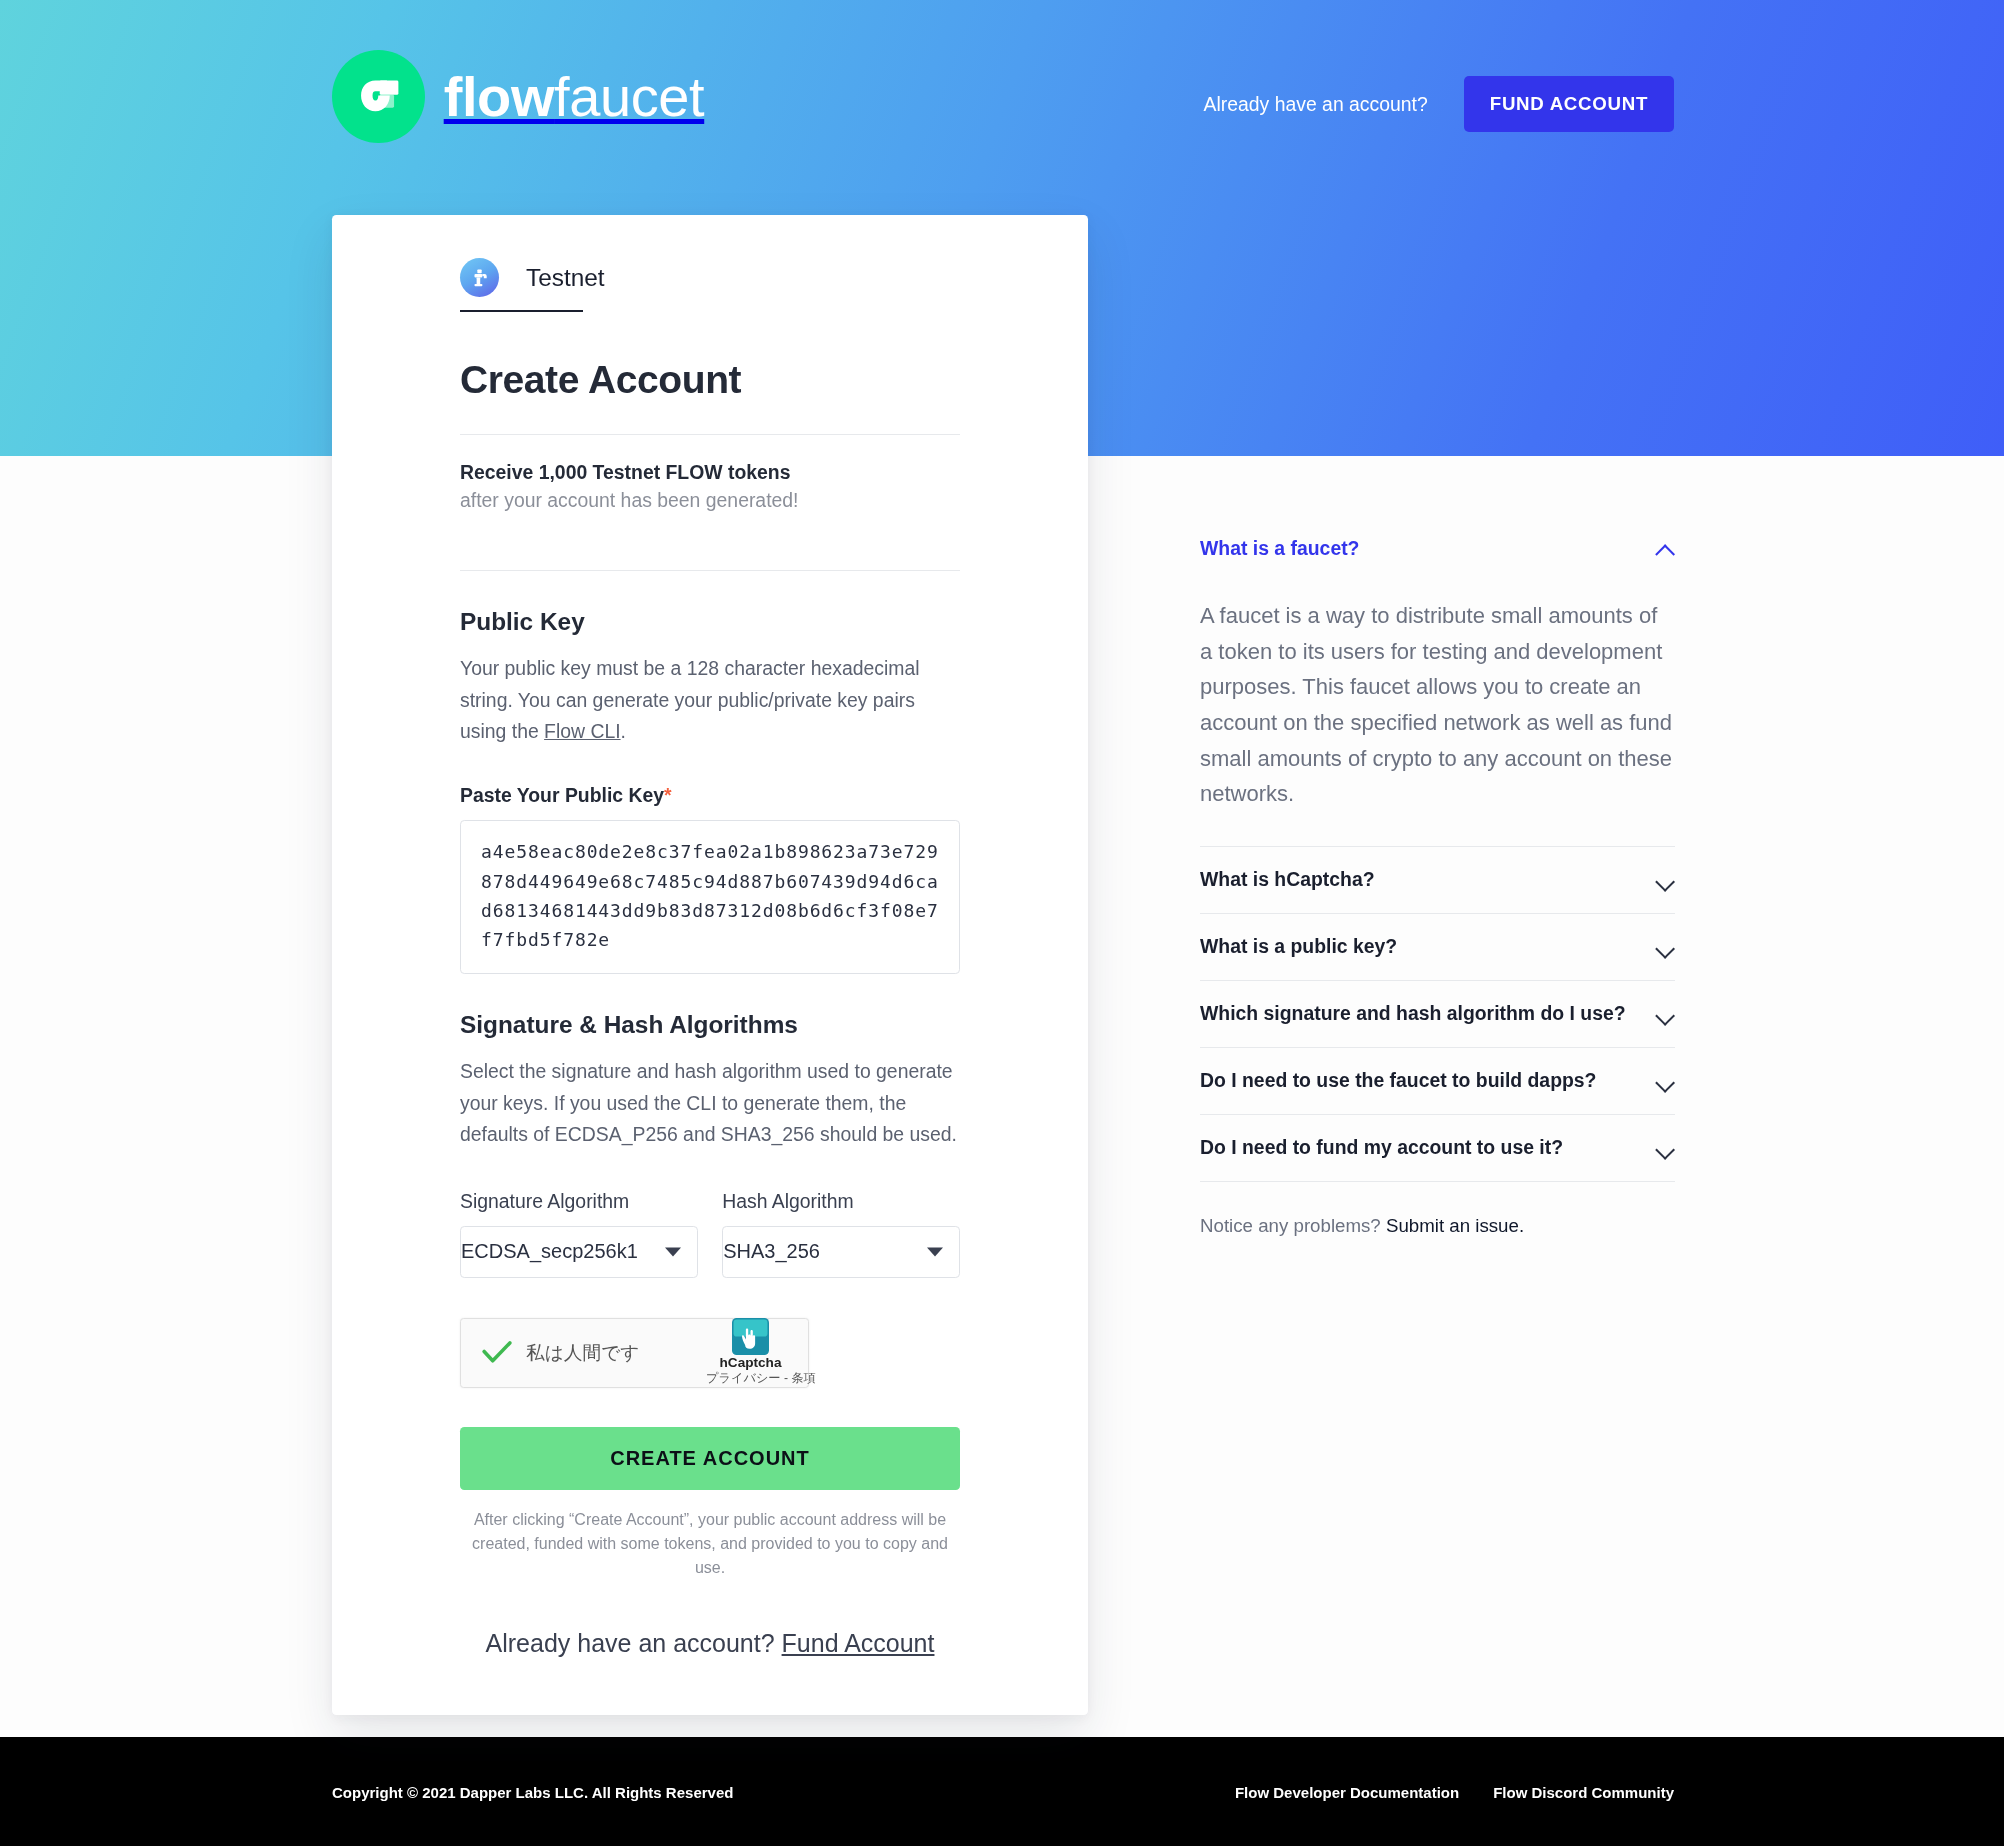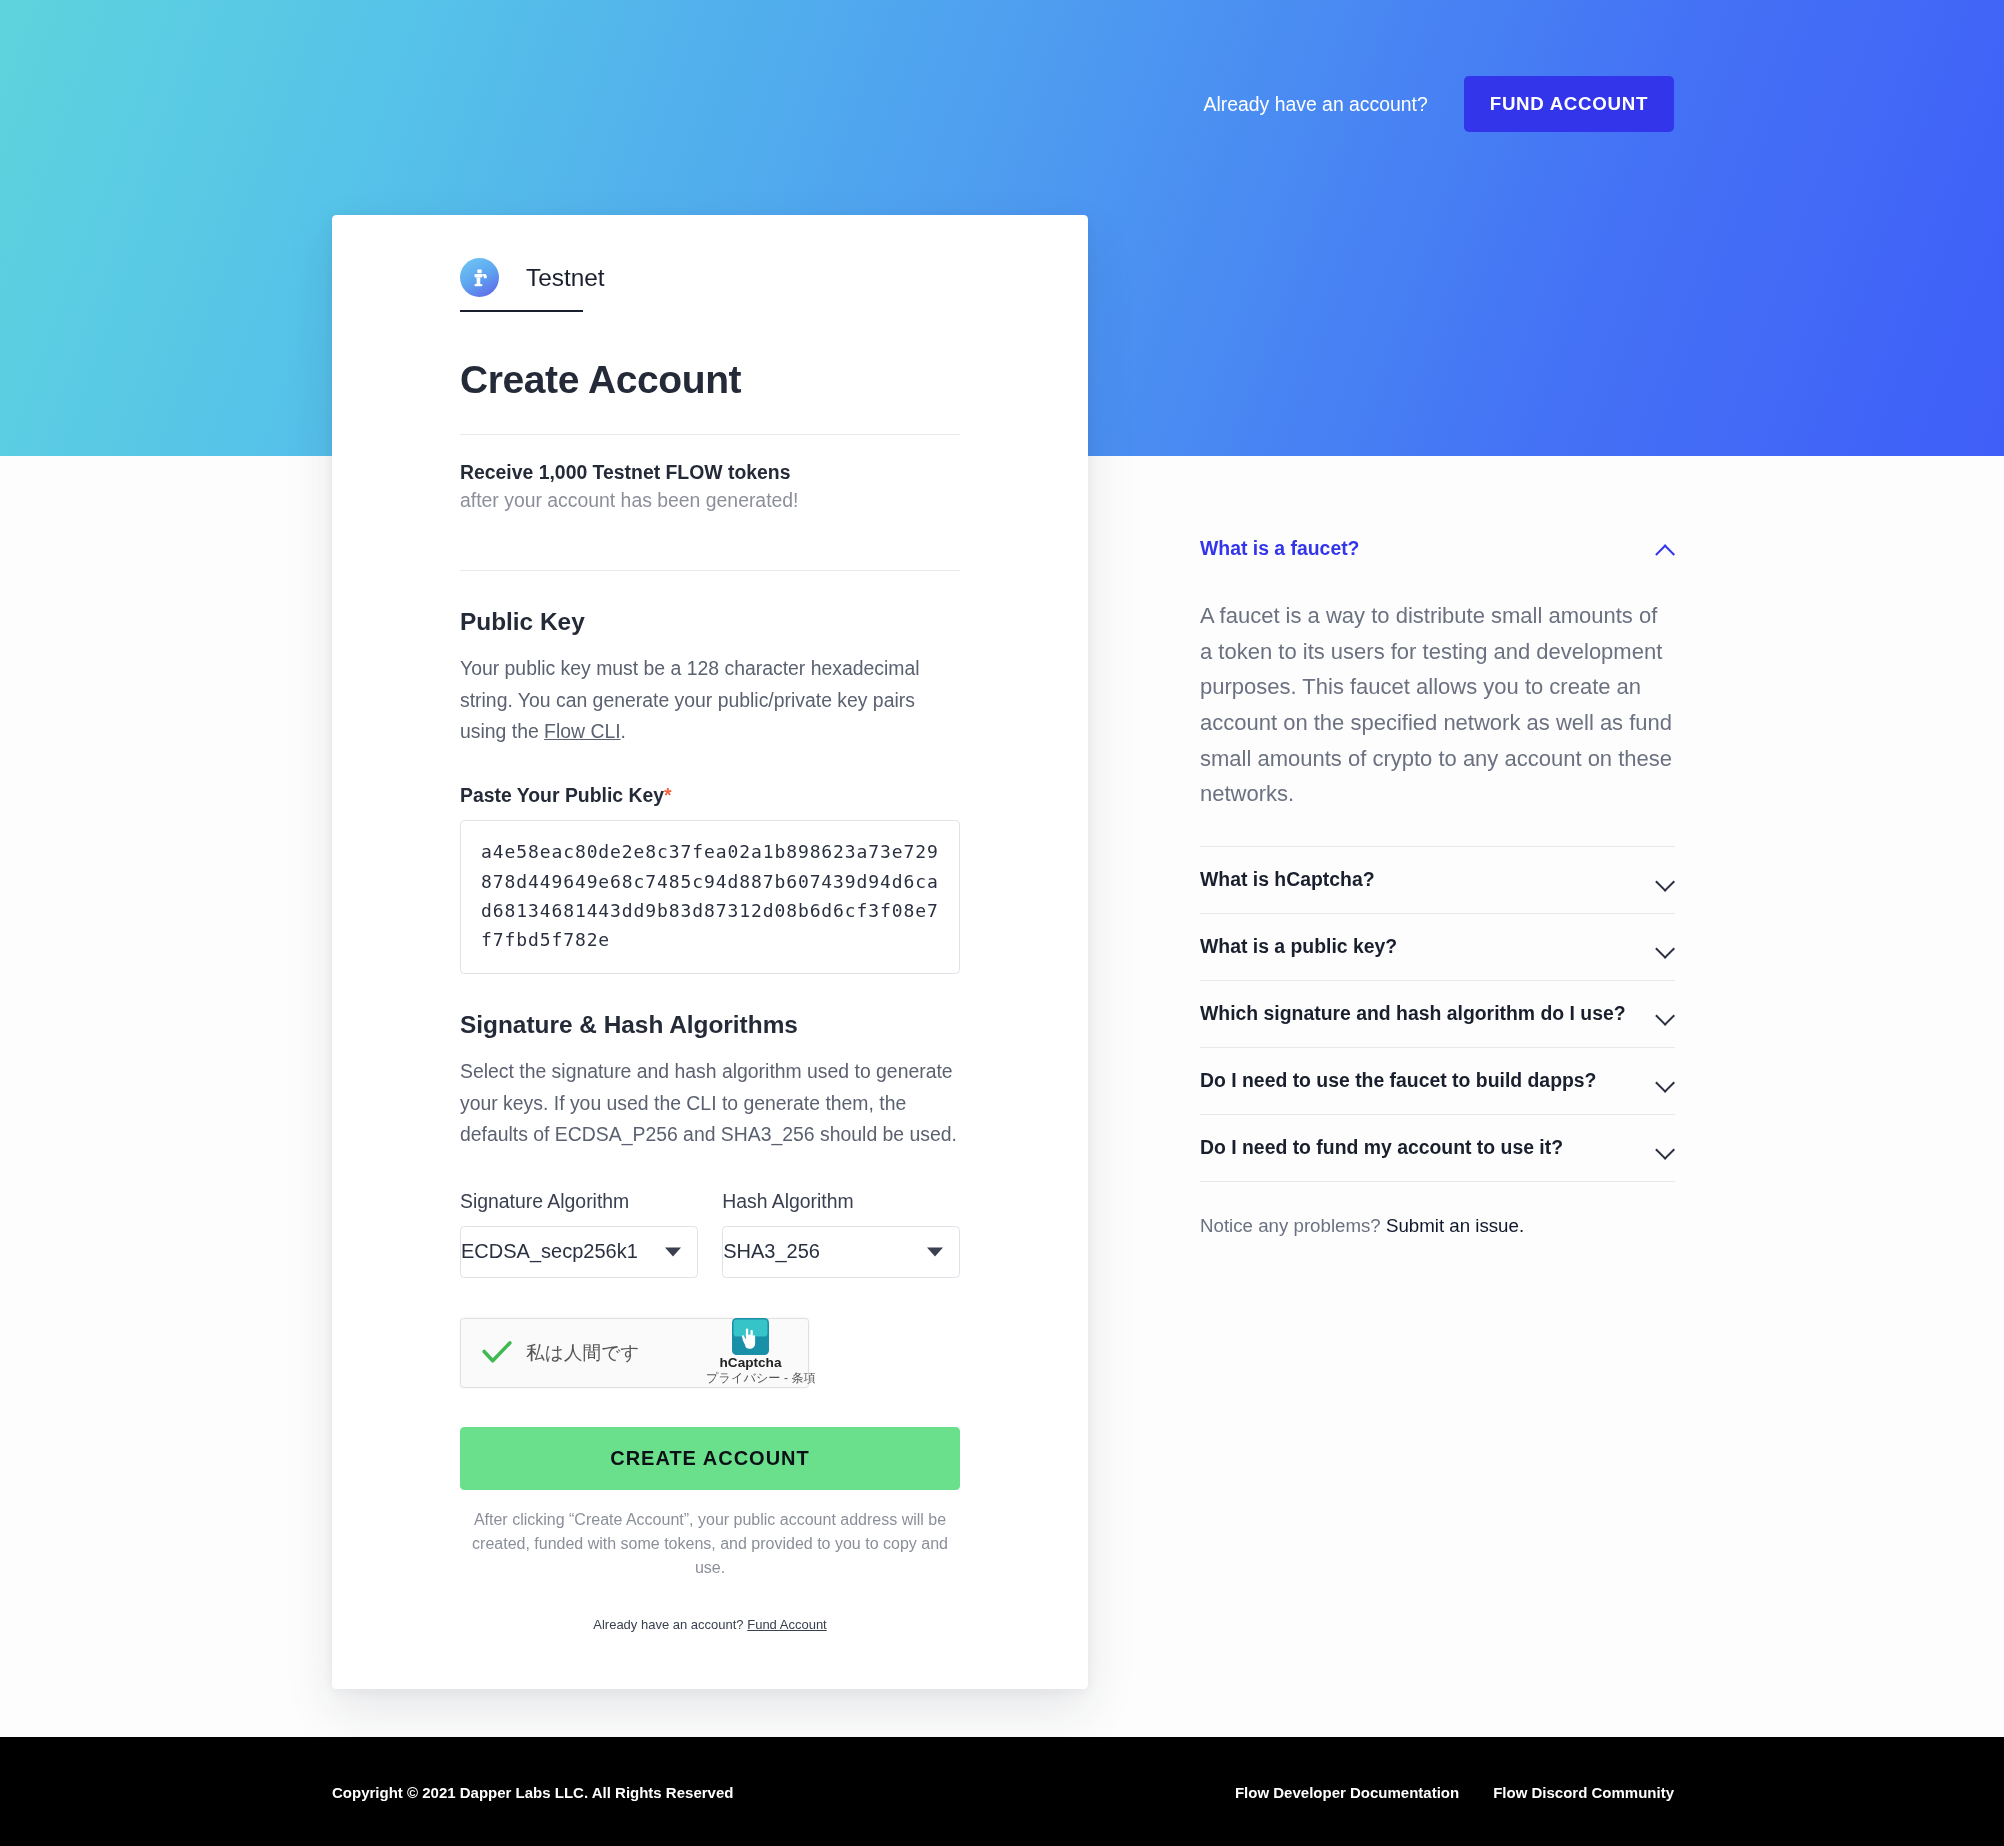--- a/index.html
+++ b/index.html
@@ -271,23 +271,23 @@
 
   .after-note {
     margin-top: 18.7px;
     font-size: 16px;
     line-height: 1.5;
     color: #8b8f99;
     text-align: center;
   }
 
   .bottom-link-row {
-    margin-top: 37px;
+    margin-top: 49px;
     text-align: center;
-    font-size: 13px;
+    font-size: 25px;
     color: #3a4050;
   }
   .bottom-link-row a { color: #3a4050; text-decoration: underline; }
 
   
   .faq {
     position: absolute;
     left: 1200px; top: 537px;
     width: 475px;
   }
@@ -380,20 +380,32 @@
   }
 </style>
 </head>
 <body>
 
 <div class="page">
 
   <div class="hero">
     <div class="hero-inner">
 
+      <a class="brand" href="#">
+        <span class="brand-mark">
+          <svg width="56" height="56" viewBox="0 0 78 78" aria-hidden="true">
+            <rect x="40" y="16" width="26" height="20" rx="2" fill="#ffffff"></rect>
+            <rect x="40" y="36" width="20" height="18" rx="2" fill="#ffffff" opacity="0.55"></rect>
+            <path d="M34 16c-12 0-20 9-20 21s8 22 20 22 20-10 20-22h-16c0 4-1 7-4 7s-4-3-4-7 1-6 4-6h16V16z" fill="#ffffff"></path>
+          </svg>
+        </span>
+        <span class="brand-word">
+          <span class="bold">flow</span><span class="light">faucet</span>
+        </span>
+      </a>
 
       <div class="hero-right">
         <span class="have-account">Already have an account?</span>
         <button class="fund-btn">FUND ACCOUNT</button>
       </div>
 
     </div>
   </div>
 
   <div class="card">

